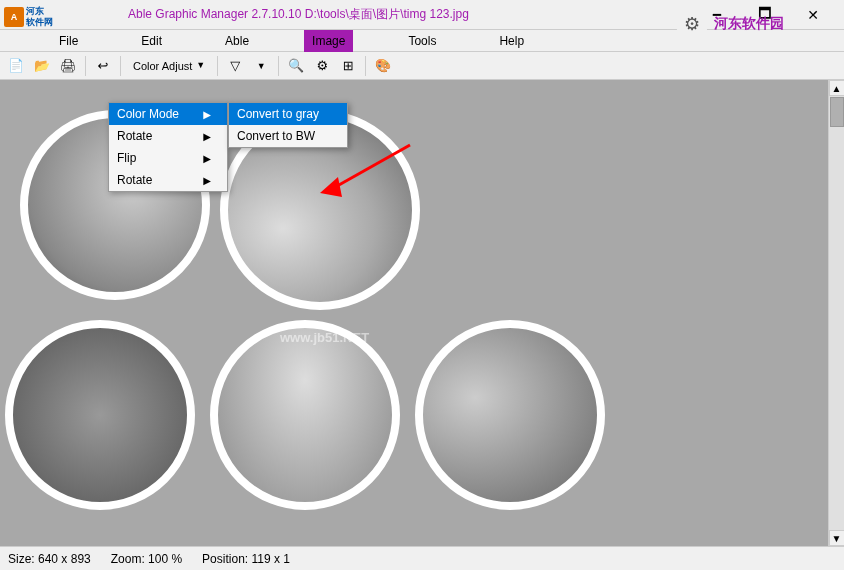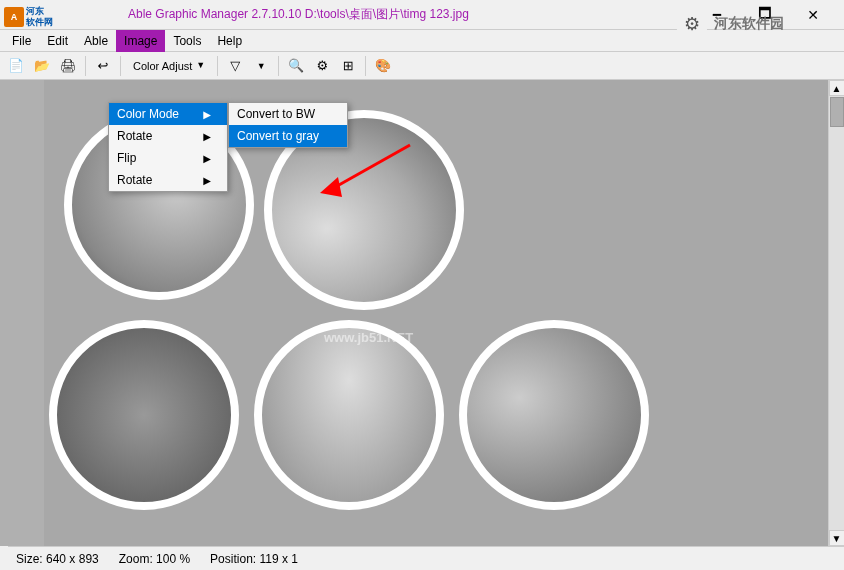--- a/index.html
+++ b/index.html
@@ -53,20 +53,21 @@
       padding: 0 4px;
       border-bottom: 1px solid #ccc;
     }
     .menu-item {
       padding: 2px 8px;
       cursor: pointer;
       font-size: 12px;
       height: 22px;
       display: flex;
       align-items: center;
+      margin-left: 47px;
     }
 
     
     .toolbar {
       display: flex;
       align-items: center;
       background: #f0f0f0;
       height: 28px;
       padding: 0 4px;
       border-bottom: 1px solid #ccc;
@@ -114,21 +115,21 @@
       border-radius: 50%;
       display: flex;
       align-items: center;
       justify-content: center;
       font-size: 18px;
       color: #555;
     }
     .watermark-text {
       font-size: 14px;
       font-weight: bold;
-      color: #737373;
+      color: #a21caf;
     }
 
     
     .main-area {
       display: flex;
       height: calc(570px - 30px - 22px - 28px - 24px);
       background: #c0c0c0;
       position: relative;
       overflow: hidden;
     }
@@ -179,21 +180,21 @@
       display: flex;
       align-items: center;
       height: 24px;
       background: #f0f0f0;
       border-top: 1px solid #ccc;
       padding: 0 8px;
       font-size: 12px;
       gap: 20px;
       position: absolute;
       bottom: 0;
-      left: 8px;
+      left: 0;
       right: 0;
     }
     .status-item {
       display: flex;
       align-items: center;
     }
 
     
     .context-menu {
       position: absolute;
@@ -219,21 +220,20 @@
     .context-menu-item.highlighted {
       background: #0078d7;
       color: white;
     }
 
     
     .img-bg {
       position: absolute;
       top: 0; left: 0; right: 0; bottom: 0;
       background: #a8a8a8;
-      margin-left: 44px;
     }
 
     
     .circle {
       position: absolute;
       border-radius: 50%;
       border: 8px solid white;
       background: #888;
       overflow: hidden;
     }
@@ -370,25 +370,25 @@
         <span>Flip</span>
         <span class="submenu-arrow">▶</span>
       </div>
       <div class="context-menu-item">
         <span>Rotate</span>
         <span class="submenu-arrow">▶</span>
       </div>
     </div>
 
     <div class="context-menu" style="top:22px; left:228px;">
+      <div class="context-menu-item highlighted">
+        <span>Convert to gray</span>
+      </div>
       <div class="context-menu-item">
         <span>Convert to BW</span>
-      </div>
-      <div class="context-menu-item highlighted">
-        <span>Convert to gray</span>
       </div>
     </div>
   </div>
 
   <div class="scrollbar-v">
     <div class="scroll-arrow">▲</div>
     <div class="scroll-track">
       <div class="scroll-thumb"></div>
     </div>
     <div class="scroll-arrow">▼</div>

